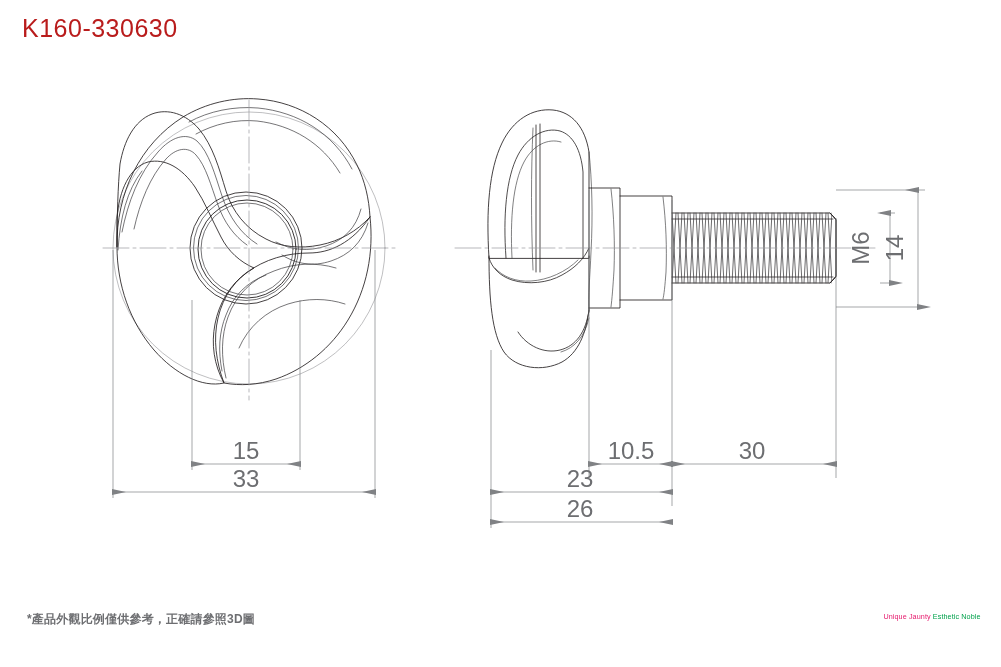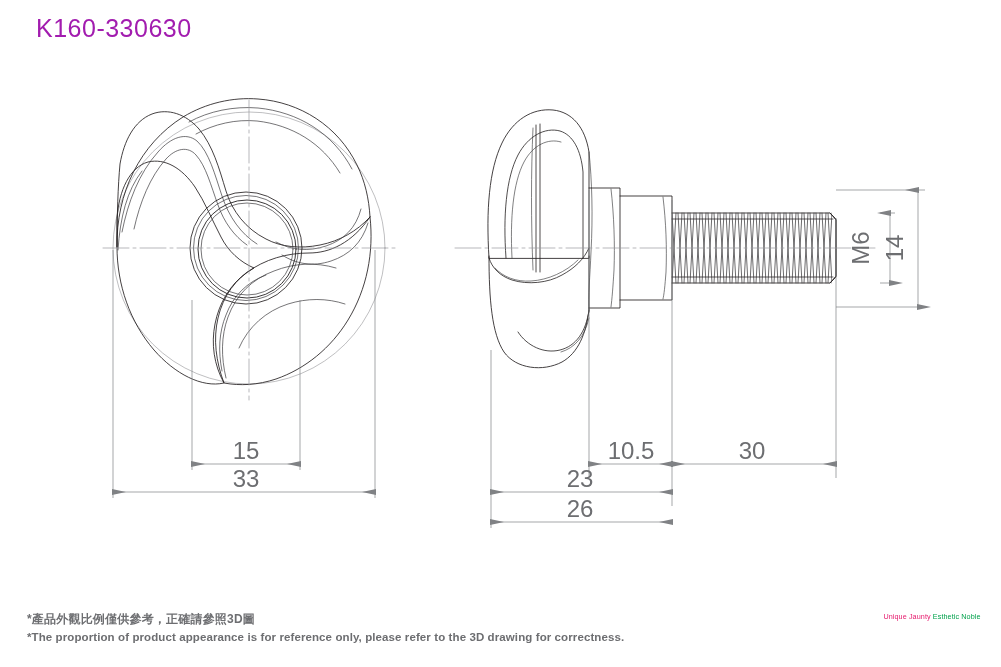--- a/index.html
+++ b/index.html
@@ -12,26 +12,26 @@
     width: 1001px;
     height: 667px;
     position: relative;
     overflow: hidden;
     font-family: "Liberation Sans", sans-serif;
     color: #58595b;
   }
 
   .drawing-title {
     position: absolute;
-    left: 36px;
+    left: 22px;
     top: 14px;
     font-size: 25px;
     font-weight: 400;
     letter-spacing: 0.5px;
-    color: #a21caf;
+    color: #b91c1c;
     white-space: nowrap;
   }
 
   .canvas-area {
     position: absolute;
     left: 0;
     top: 0;
     width: 1001px;
     height: 667px;
   }
@@ -286,18 +286,17 @@
     <text x="580" y="487" text-anchor="middle">23</text>
     <text x="580" y="517" text-anchor="middle">26</text>
     <text x="0" y="0" text-anchor="middle" transform="translate(869,248) rotate(-90)">M6</text>
     <text x="0" y="0" text-anchor="middle" transform="translate(903,248) rotate(-90)">14</text>
   </g>
 </svg>
 </div>
 
 <div class="footer-notes">
   <div class="note-cn">*產品外觀比例僅供參考，正確請參照3D圖</div>
-  <div class="note-en">*The proportion of product appearance is for reference only, please refer to the 3D drawing for correctness.</div>
 </div>
 
 <div class="brand-logo">
   <div class="brand-tag"><span class="seg-a">Unique Jaunty </span><span class="seg-b">Esthetic Noble</span></div>
 </div>
 
 </body></html>

